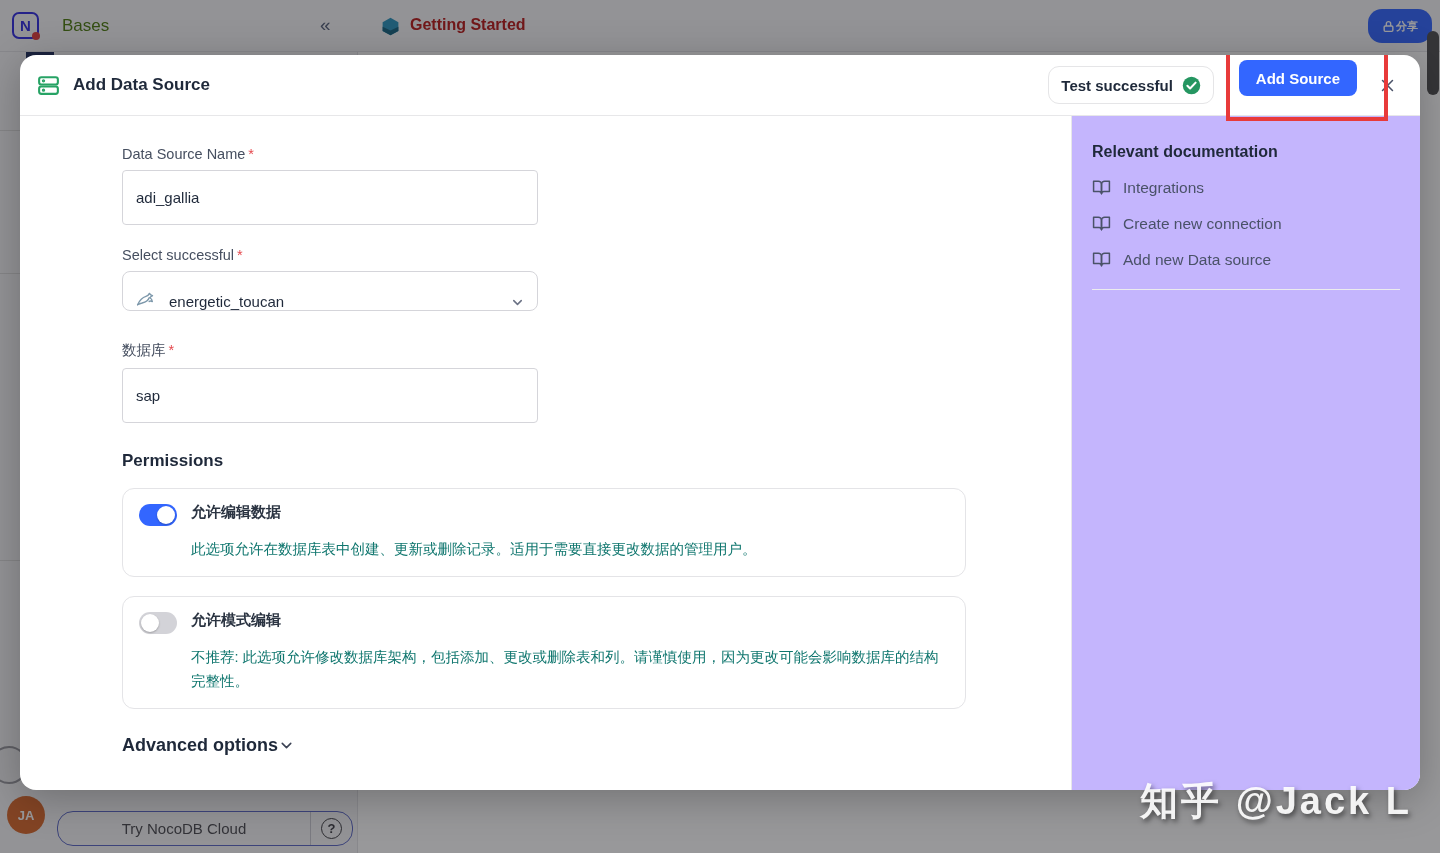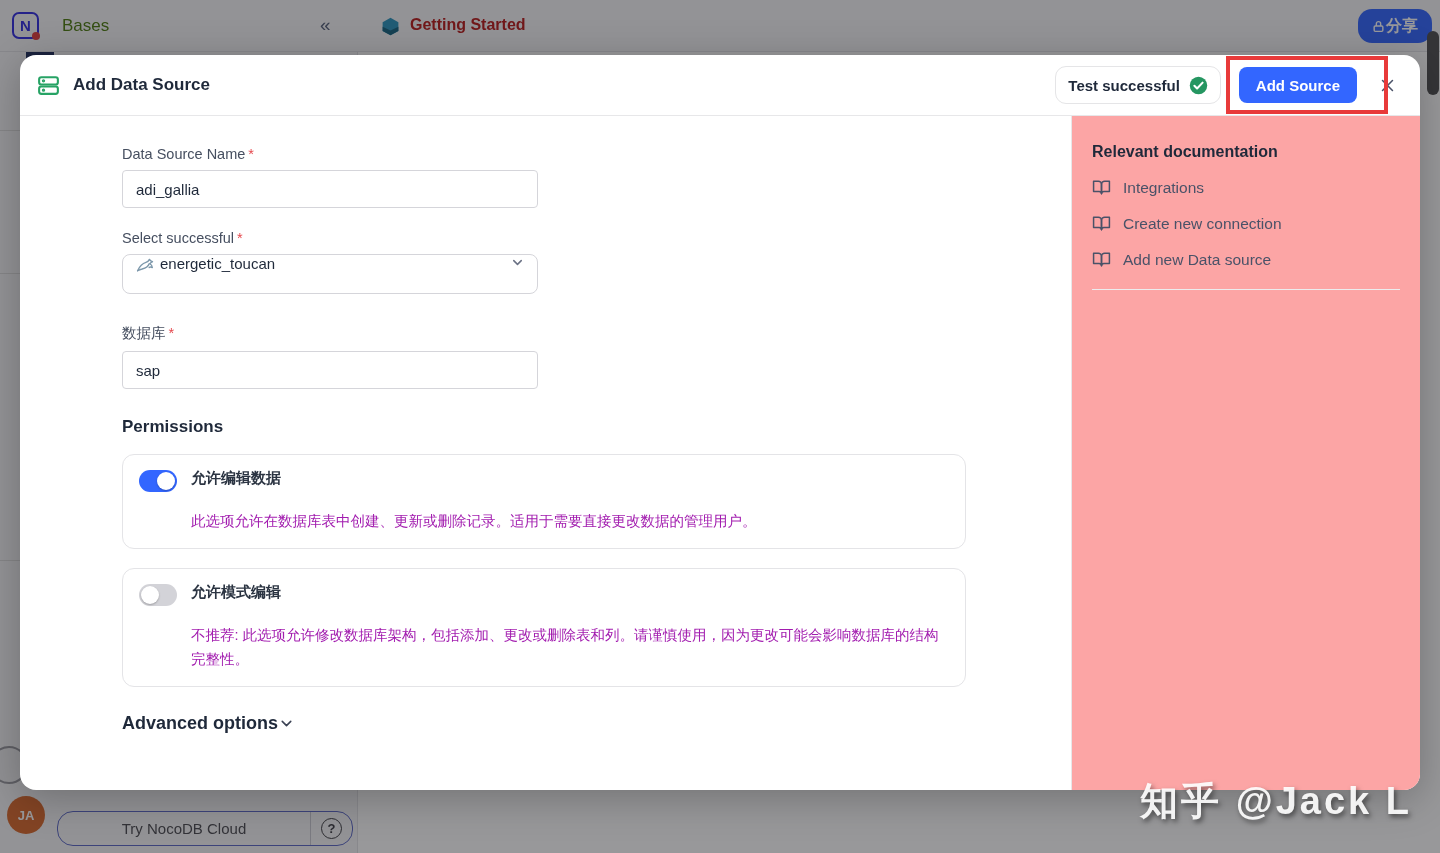--- a/index.html
+++ b/index.html
@@ -10,66 +10,66 @@
   .app { position:absolute; inset:0; }
   .app-left-panel { position:absolute; left:0; top:0; width:358px; height:853px; background:#f7f7f8; border-right:1px solid #e3e3e6; }
   .topbar { position:absolute; left:0; top:0; width:1440px; height:52px; background:#f7f7f8; border-bottom:1px solid #e3e3e6; display:flex; align-items:center; }
   .nc-logo { position:absolute; left:12px; top:12px; width:27px; height:27px; border:2.5px solid #322ee0; border-radius:7px; display:flex; align-items:center; justify-content:center; background:#f7f7f8; }
   .nc-logo span { font-size:15px; font-weight:800; color:#322ee0; }
   .nc-logo i { position:absolute; right:-3px; bottom:-3px; width:8px; height:8px; background:#e23b3b; border-radius:50%; }
   .bases-title { position:absolute; left:62px; top:16px; font-size:17px; font-weight:400; color:#4d7c0f; }
   .collapse { position:absolute; left:320px; top:14px; font-size:19px; color:#55607a; }
   .tab-icon { position:absolute; left:380px; top:16px; }
   .tab-title { position:absolute; left:410px; top:16px; font-size:16px; font-weight:700; color:#b91c1c; }
-  .share-btn { position:absolute; right:8px; top:9px; height:34px; padding:0 14px; background:#3366ff; border-radius:14px; display:flex; align-items:center; gap:1px; color:#fff; font-size:16px; font-weight:600; }
+  .share-btn { position:absolute; right:8px; top:9px; height:34px; padding:0 14px; background:#3366ff; border-radius:14px; display:flex; align-items:center; gap:1px; color:#fff; font-size:11px; font-weight:600; }
   .left-strip-line { position:absolute; left:0; width:20px; border-top:1px solid rgba(0,0,0,0.10); }
   .ws-chip { position:absolute; left:26px; top:42px; width:28px; height:28px; background:#1f2d5c; border-radius:7px; }
   .help-circle-partial { position:absolute; left:-10px; top:746px; width:38px; height:38px; border-radius:50%; border:2px solid #9a9aa0; background:#f0f0f2; }
   .avatar { position:absolute; left:7px; top:796px; width:38px; height:38px; border-radius:50%; background:#d96a2e; color:#fff; font-size:13px; font-weight:700; display:flex; align-items:center; justify-content:center; }
   .try-cloud { position:absolute; left:57px; top:811px; width:296px; height:35px; border:1px solid #5b68c7; border-radius:16px; display:flex; align-items:center; background:#f7f7f8; }
   .try-cloud .lbl { flex:1; text-align:center; font-size:15px; color:#4c4c52; }
   .try-cloud .qwrap { width:42px; height:100%; border-left:1px solid #c9c9d2; display:flex; align-items:center; justify-content:center; }
   .qcircle { width:21px; height:21px; border:1.6px solid #3e3e44; border-radius:50%; display:flex; align-items:center; justify-content:center; font-size:13px; color:#3e3e44; font-weight:600; }
 
   
   .overlay { position:absolute; inset:0; background:rgba(20,20,24,0.44); z-index:5; }
   .scroll-thumb { position:absolute; right:1px; top:31px; width:12px; height:64px; background:#353538; border-radius:6px; z-index:8; }
 
   
   .modal { position:absolute; left:20px; top:55px; width:1400px; height:735px; background:#ffffff; border-radius:16px; z-index:10; overflow:hidden; box-shadow:0 8px 40px rgba(0,0,0,0.25); }
   .modal-header { height:61px; display:flex; align-items:center; padding:0 20px 0 16px; border-bottom:1px solid #e7e7e9; }
   .modal-title { margin-left:12px; font-size:17px; font-weight:700; color:#1f293a; }
   .header-spacer { flex:1; }
   .test-pill { height:38px; border:1px solid #e5e5e7; border-radius:11px; display:flex; align-items:center; gap:9px; padding:0 12px; background:#fff; }
   .test-pill span { font-size:15px; font-weight:600; color:#1f293a; }
-  .red-annotation { position:relative; margin-left:5px; border:4px solid #e83a3a; padding:7px 27px 7px 9px; }
+  .red-annotation { position:relative; margin-left:12px; border:4px solid #e83a3a; padding:7px 27px 21px 9px; }
   .add-source-btn { height:36px; padding:0 17px; background:#3366ff; border:none; border-radius:8px; color:#fff; font-size:15px; font-weight:600; font-family:inherit; }
   .close-btn { margin-left:-14px; width:26px; height:26px; display:flex; align-items:center; justify-content:center; background:#fff; }
 
   .modal-body { display:flex; height:674px; }
   .form-col { flex:1; padding:30px 0 0 102px; }
   .field-label { font-size:14.5px; color:#464f60; margin-bottom:8px; }
   .req { color:#e5484d; margin-left:3px; }
-  .text-input { width:416px; height:38px; border:1px solid #d5d5da; border-radius:4px; padding:0 13px; font-size:15px; color:#1f293a; font-family:inherit; background:#fff; }
+  .text-input { width:416px; height:55px; border:1px solid #d5d5da; border-radius:4px; padding:0 13px; font-size:15px; color:#1f293a; font-family:inherit; background:#fff; }
   .mt24 { margin-top:22px; } .mt30 { margin-top:30px; }
-  .select-box { width:416px; height:40px; border:1px solid #d5d5da; border-radius:8px; display:flex; align-items:flex-start; padding:0 12px; gap:4px; background:#fff; }
+  .select-box { width:416px; height:40px; border:1px solid #d5d5da; border-radius:8px; display:flex; align-items:flex-end; padding:0 12px; gap:13px; background:#fff; }
   .select-box .val { flex:1; font-size:15px; color:#1f293a; }
   .section-heading { margin-top:28px; font-size:17px; font-weight:700; color:#1f293a; }
   .perm-card { width:844px; border:1px solid #e4e4e7; border-radius:12px; padding:14px 16px; display:flex; gap:14px; background:#fff; }
   .perm-card.first { margin-top:17px; }
   .perm-card.second { margin-top:19px; }
   .toggle { width:38px; height:22px; border-radius:11px; background:#d3d3d8; position:relative; flex:0 0 auto; margin-top:1px; }
   .toggle .knob { position:absolute; top:2px; left:2px; width:18px; height:18px; background:#fff; border-radius:50%; box-shadow:0 1px 2px rgba(0,0,0,0.25); transition:left .1s; }
   .toggle.on { background:#3366ff; }
   .toggle.on .knob { left:18px; }
   .perm-title { font-size:15px; font-weight:600; color:#2b3442; }
-  .perm-desc { margin-top:22px; font-size:14.5px; color:#a21caf; line-height:1.65; max-width:790px; }
+  .perm-desc { margin-top:16px; font-size:14.5px; color:#0f766e; line-height:1.65; max-width:790px; }
   .advanced { margin-top:26px; display:flex; align-items:center; font-size:18px; font-weight:700; color:#1f293a; }
 
-  .docs-col { width:349px; border-left:1px solid #e7e7e9; background:#fca5a5; padding:27px 20px 0 20px; }
+  .docs-col { width:349px; border-left:1px solid #e7e7e9; background:#c4b5fd; padding:27px 20px 0 20px; }
   .docs-title { font-size:16px; font-weight:700; color:#1f293a; }
   .doc-link { display:flex; align-items:center; gap:12px; margin-top:17px; color:#4a5268; font-size:15.5px; }
   .docs-divider { margin-top:20px; border-top:1px solid #ececee; }
 
   
   .watermark { position:absolute; right:28px; bottom:26px; z-index:30; font-size:38px; font-weight:600; letter-spacing:3px; color:rgba(255,255,255,0.92); text-shadow:2px 3px 5px rgba(0,0,0,0.5);margin-left:32px; }
 
   svg { display:block; }
 </style>
 </head>

